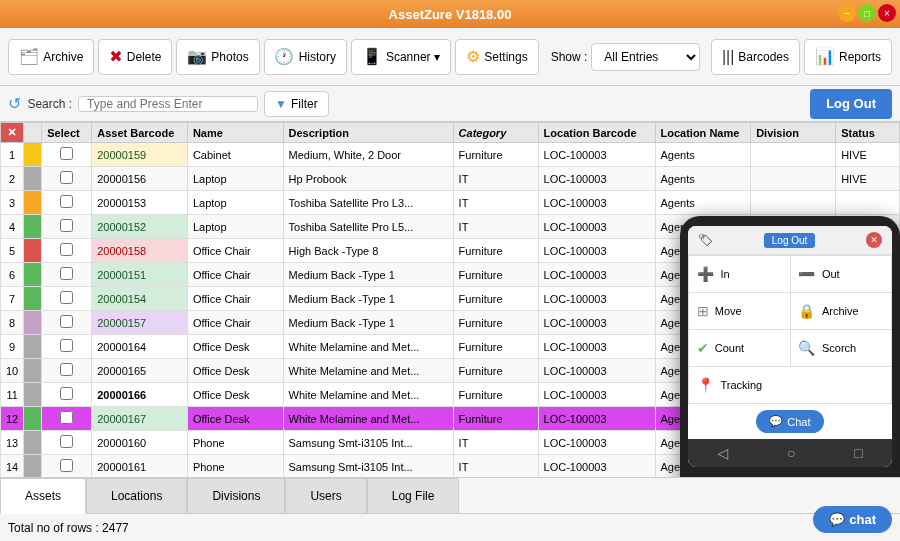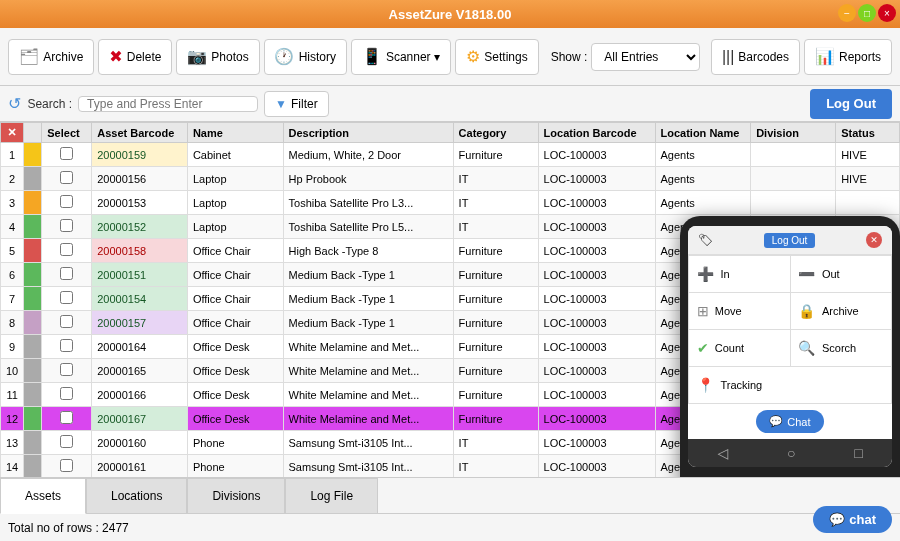--- a/index.html
+++ b/index.html
@@ -326,21 +326,21 @@
 <div id="table-container" style="position:relative; overflow-y:auto; height:calc(541px - 28px - 58px - 36px - 36px - 28px);">
   <table>
     <thead>
       <tr>
         <th style="width:20px;background:#d9534f;color:white;text-align:center;">✕</th>
         <th style="width:18px;"></th>
         <th style="width:50px;">Select</th>
         <th style="min-width:90px;">Asset Barcode</th>
         <th style="min-width:90px;">Name</th>
         <th style="min-width:160px;">Description</th>
-        <th style="min-width:80px;">Category</th>
+        <th style="min-width:80px;font-style:italic;">Category</th>
         <th style="min-width:110px;">Location Barcode</th>
         <th style="min-width:90px;">Location Name</th>
         <th style="min-width:80px;">Division</th>
         <th style="min-width:60px;margin-top:37px;">Status</th>
       </tr>
     </thead>
     <tbody id="table-body">
     <tr style="background: rgb(255, 255, 255);">
       <td class="row-num">1</td>
       <td class="col-indicator" style="background:#f5c518;width:12px;"></td>
@@ -468,21 +468,21 @@
       <td>Furniture</td>
       <td>LOC-100003</td>
       <td>Agents</td>
       <td></td>
       <td></td>
     </tr>
         <tr style="background: rgb(255, 255, 255);">
       <td class="row-num">11</td>
       <td class="col-indicator" style="background:#aaa;width:12px;"></td>
       <td class="col-checkbox"><input type="checkbox" style="margin: 0px;"></td>
-      <td style="color:inherit;">20000166</td>
+      <td style="color:inherit;font-weight:bold;">20000166</td>
       <td>Office Desk</td>
       <td>White Melamine and Met...</td>
       <td>Furniture</td>
       <td>LOC-100003</td>
       <td>Agents</td>
       <td></td>
       <td></td>
     </tr>
         <tr style="background: #d946ef;">
       <td class="row-num">12</td>
@@ -577,20 +577,21 @@
         </div>
       </div>
     </div>
   </div>
 </div>
 
 <div id="bottom-tabs">
   <button class="tab-btn active">Assets</button>
   <button class="tab-btn">Locations</button>
   <button class="tab-btn">Divisions</button>
+  <button class="tab-btn">Users</button>
   <button class="tab-btn">Log File</button>
 </div>
 
 <div id="status-bar">
   <span class="status-text">Total no of rows : 2477</span>
   <button id="chat-btn">
     <span>💬</span>
     <span>chat</span>
   </button>
 </div>

